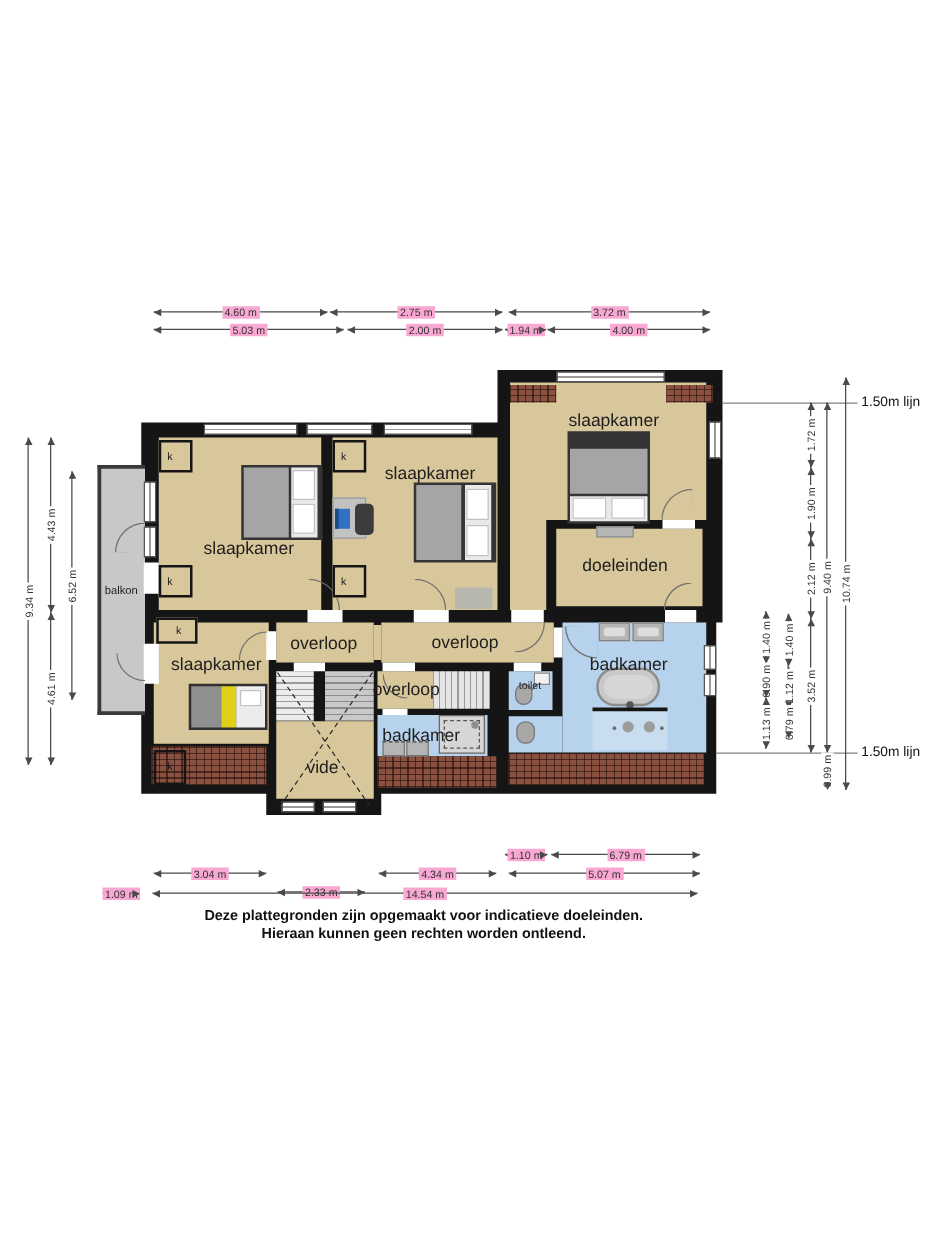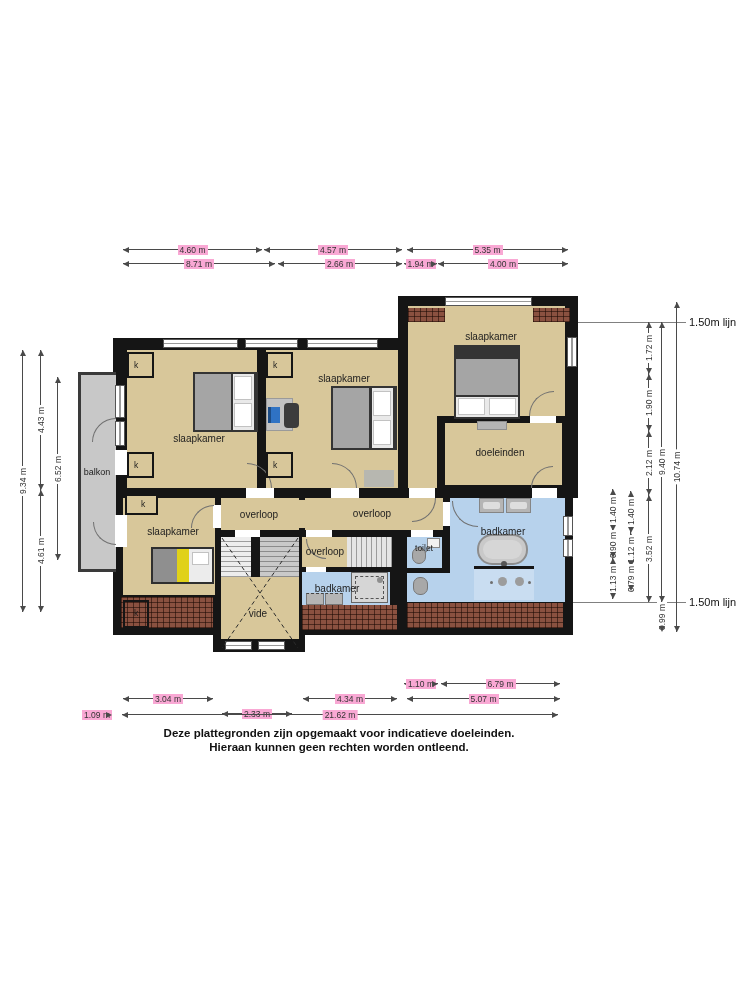--- a/index.html
+++ b/index.html
@@ -14,21 +14,21 @@
     repeating-linear-gradient(0deg,rgba(25,8,2,.55) 0 1px,transparent 1px 5px),#8a5140}
   .stairsA{position:absolute;background:repeating-linear-gradient(180deg,#ededed 0 4px,#9c9c9c 4px 5px)}
   .stairsB{position:absolute;background:repeating-linear-gradient(180deg,#c9c9c9 0 4px,#8b8b8b 4px 5px)}
   .stairsC{position:absolute;background:repeating-linear-gradient(90deg,#e5e5e5 0 4px,#9c9c9c 4px 5px)}
   .winh{position:absolute;border:1px solid #555;box-sizing:border-box;
         background:linear-gradient(180deg,#fff 0 42%,#9a9a9a 42% 58%,#fff 58% 100%)}
   .winv{position:absolute;border:1px solid #555;box-sizing:border-box;
         background:linear-gradient(90deg,#fff 0 42%,#9a9a9a 42% 58%,#fff 58% 100%)}
   .gap{position:absolute;background:#fff}
   .arc{position:absolute;box-sizing:border-box;border:0 solid #707070}
-  .lbl{position:absolute;transform:translate(-50%,-50%);font-size:10px;color:#1d1d1d;white-space:nowrap}
+  .lbl{position:absolute;transform:translate(-50%,-50%);font-size:14px;color:#1d1d1d;white-space:nowrap}
   .lbl.sm{font-size:8.5px}
   .kbox{position:absolute;border:2.5px solid #151515;background:#d8c79a;box-sizing:border-box}
   .fx{position:absolute;box-sizing:border-box}
   .dimh{position:absolute;border-top:1px solid #4a4a4a}
   .dimh::before{content:"";position:absolute;left:0;top:-3.5px;border-top:3px solid transparent;
      border-bottom:3px solid transparent;border-right:6px solid #4a4a4a}
   .dimh::after{content:"";position:absolute;right:0;top:-3.5px;border-top:3px solid transparent;
      border-bottom:3px solid transparent;border-left:6px solid #4a4a4a}
   .dimv{position:absolute;border-left:1px solid #4a4a4a}
   .dimv::before{content:"";position:absolute;top:0;left:-3.5px;border-left:3px solid transparent;
@@ -217,30 +217,30 @@
 
   <div class="refline" style="left:578px;top:322px;width:108px"></div>
   <div class="reflbl" style="left:689px;top:316px">1.50m lijn</div>
   <div class="refline" style="left:573px;top:602px;width:113px"></div>
   <div class="reflbl" style="left:689px;top:596px">1.50m lijn</div>
 
   <div class="dimh" style="left:123px;top:249px;width:139px">
       <span class="dlab">4.60 m</span>
     </div>
   <div class="dimh" style="left:264px;top:249px;width:138px">
-      <span class="dlab">4.57 m</span>
+      <span class="dlab">2.75 m</span>
     </div>
   <div class="dimh" style="left:407px;top:249px;width:161px">
-      <span class="dlab">5.35 m</span>
+      <span class="dlab">3.72 m</span>
     </div>
   <div class="dimh" style="left:123px;top:263px;width:152px">
-      <span class="dlab">8.71 m</span>
+      <span class="dlab">5.03 m</span>
     </div>
   <div class="dimh" style="left:278px;top:263px;width:124px">
-      <span class="dlab">2.66 m</span>
+      <span class="dlab">2.00 m</span>
     </div>
   <div class="dimh" style="left:404px;top:263px;width:33px">
       <span class="dlab">1.94 m</span>
     </div>
   <div class="dimh" style="left:438px;top:263px;width:130px">
       <span class="dlab">4.00 m</span>
     </div>
 
   <div class="dimv" style="left:22px;top:350px;height:262px">
       <span class="dlabv">9.34 m</span>
@@ -310,19 +310,19 @@
   <div class="dimh" style="left:303px;top:698px;width:94px">
       <span class="dlab">4.34 m</span>
     </div>
   <div class="dimh" style="left:407px;top:698px;width:153px">
       <span class="dlab">5.07 m</span>
     </div>
   <div class="dimh" style="left:82px;top:714px;width:30px">
       <span class="dlab">1.09 m</span>
     </div>
   <div class="dimh" style="left:122px;top:714px;width:436px">
-      <span class="dlab">21.62 m</span>
+      <span class="dlab">14.54 m</span>
     </div>
 
   <div class="disc" style="top:741px">Hieraan kunnen geen rechten worden ontleend.</div>
   <div class="disc" style="top:727px">Deze plattegronden zijn opgemaakt voor indicatieve doeleinden.</div>
 
 </div>
 
 </body></html>

